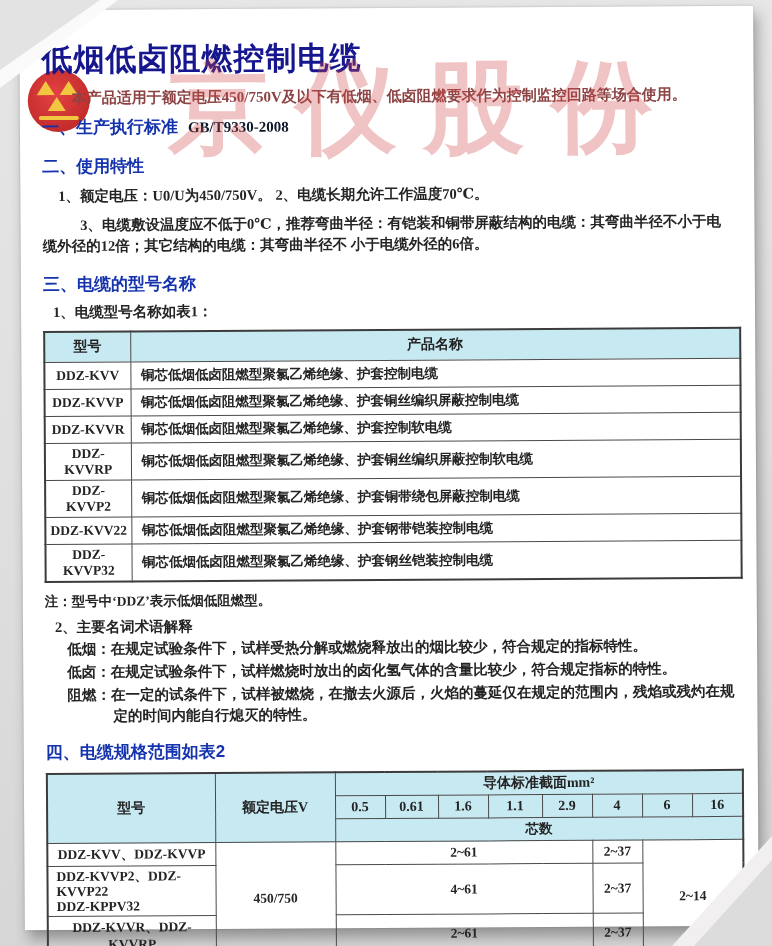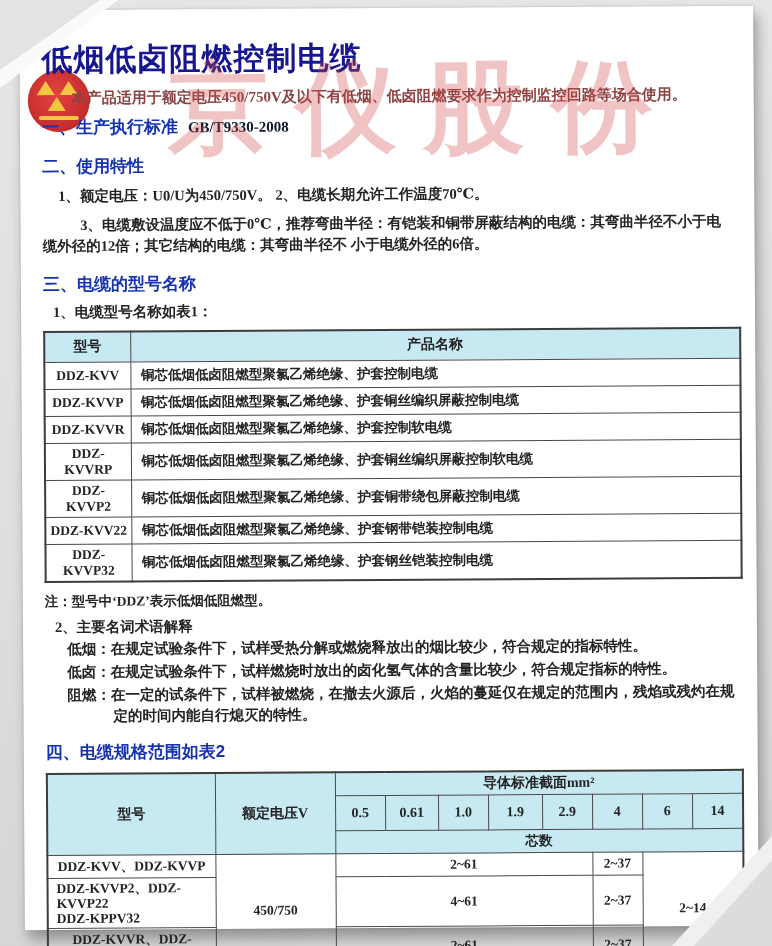--- a/index.html
+++ b/index.html
@@ -65,21 +65,21 @@
   table{border-collapse:collapse;width:698px;table-layout:fixed;
     font-family:"Liberation Serif","DejaVu Serif",serif;}
   .tbl{margin-top:9px;border:2px solid #3c3c3c;}
   .tbl td,.tbl th{border:1px solid #4a4a4a;font-size:13.5px;color:#242424;font-weight:bold;
     text-align:center;vertical-align:middle;padding:2px 4px;box-sizing:border-box;}
   .tbl th{background:#c7e9f2;font-size:14px;}
   #table1 th{height:30px;}
   #table1 td{height:27px;}
   #table1 td.name-cell{text-align:left;padding-left:10px;}
   #table2 th{height:24px;}
-  #table2 .sizes-row th{height:35px;}
+  #table2 .sizes-row th{height:23px;}
   #table2 .core-row th{height:17px;font-size:13.5px;}
   #table2 td{height:21px;}
   #table2 td.models-left{text-align:left;padding-left:8px;white-space:pre-line;line-height:15px;}
 </style>
 </head>
 <body>
 
 <div class="page">
 
   <div class="wm-logo">
@@ -172,26 +172,26 @@
       </colgroup>
       <tbody>
           <tr>
         <th rowspan="3">型号</th>
         <th rowspan="3">额定电压V</th>
         <th colspan="8">导体标准截面mm²</th>
       </tr>
       <tr class="sizes-row">
         <th>0.5</th>
         <th>0.61</th>
-        <th>1.0</th>
-        <th>1.9</th>
+        <th>1.6</th>
+        <th>1.1</th>
         <th>2.9</th>
         <th>4</th>
         <th>6</th>
-        <th>14</th>
+        <th>16</th>
       </tr>
       <tr class="core-row">
         <th colspan="8">芯数</th>
       </tr>
       <tr>
         <td>DDZ-KVV、DDZ-KVVP</td>
         <td rowspan="3">450/750</td>
         <td colspan="5">2~61</td>
         <td>2~37</td>
         <td colspan="2" rowspan="3">2~14</td>

